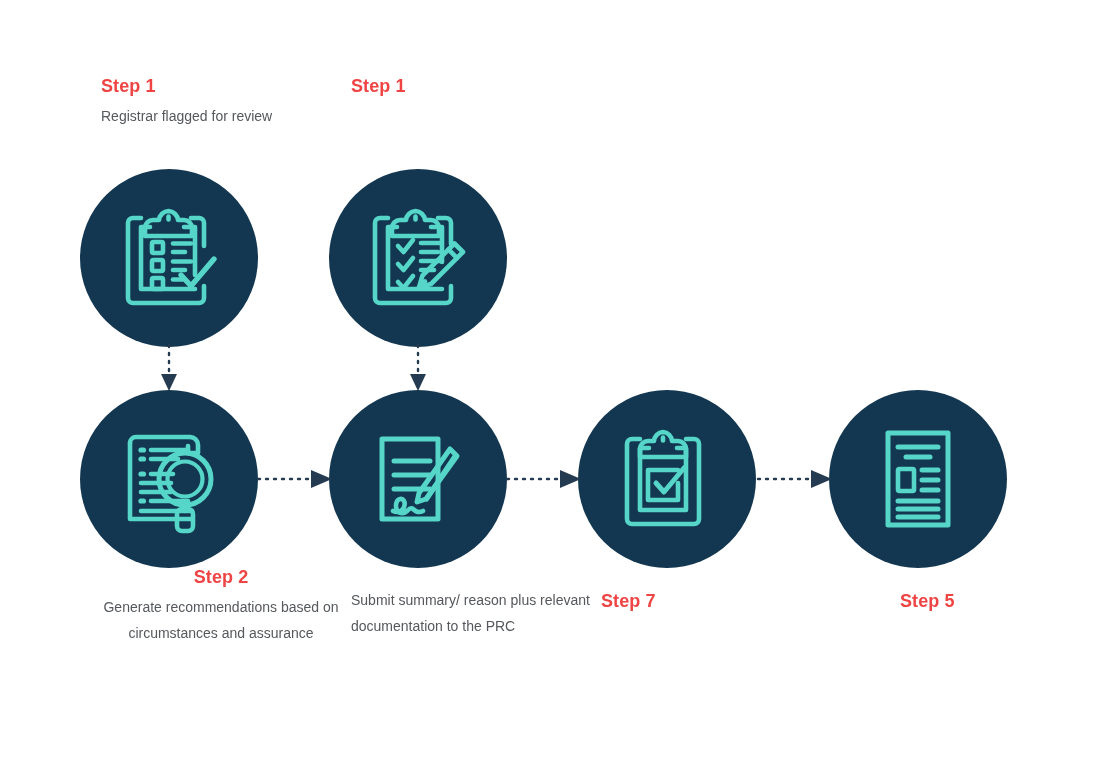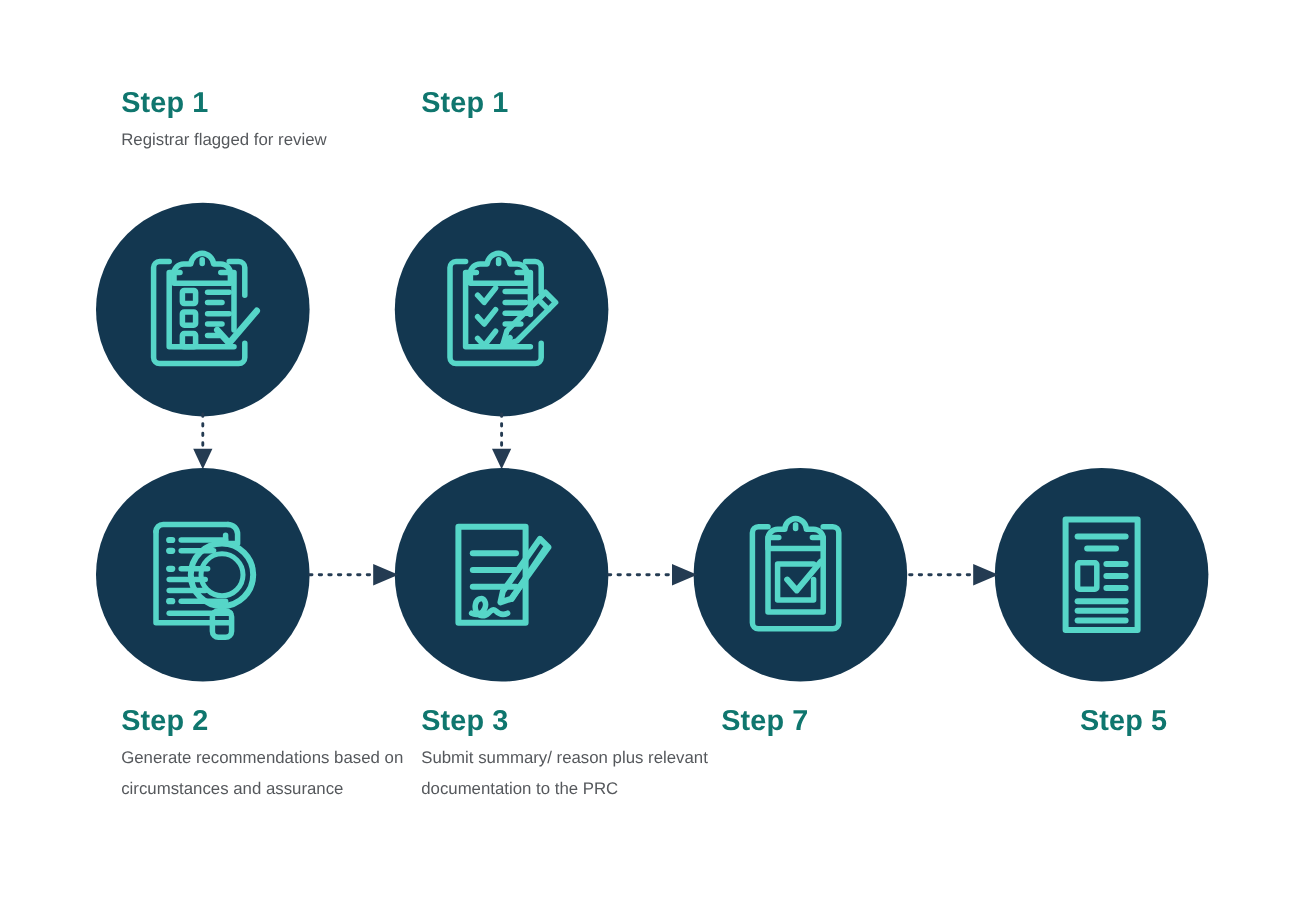--- a/index.html
+++ b/index.html
@@ -20,42 +20,42 @@
     width: 1093px;
     height: 768px;
   }
 
   
   .label {
     position: absolute;
     width: 230px;
   }
   .label .step {
-    font-size: 24px;
+    font-size: 18px;
     font-weight: bold;
-    color: #0f766e;
+    color: #ef4444;
     letter-spacing: 0.1px;
     line-height: 26px;
     margin: 0 0 5px 0;
     white-space: nowrap;
   }
   .label .desc {
     font-size: 14px;
     font-weight: normal;
     color: #55585c;
     line-height: 25.5px;
     margin: 0;
   }
 
   
   #label-1 { left: 101px; top: 73px; width: 225px; }
   #label-2 { left: 351px; top: 73px; width: 235px; }
 
   
-  #label-3 { left: 101px; top: 588px; width: 240px; }
+  #label-3 { left: 101px; top: 564px; width: 240px; text-align: center; }
   #label-4 { left: 351px; top: 588px; width: 240px; }
   #label-5 { left: 601px; top: 588px; width: 240px; }
   #label-6 { left: 900px; top: 588px; width: 240px; }
 
   
   .node {
     position: absolute;
     width: 178px;
     height: 178px;
     border-radius: 50%;
@@ -96,21 +96,20 @@
   <div class="label" id="label-2">
     <div class="step">Step 1</div>
   </div>
 
   <div class="label" id="label-3">
     <div class="step">Step 2</div>
     <div class="desc">Generate recommendations based on circumstances and assurance</div>
   </div>
 
   <div class="label" id="label-4">
-    <div class="step">Step 3</div>
     <div class="desc">Submit summary/ reason plus relevant documentation to the PRC</div>
   </div>
 
   <div class="label" id="label-5">
     <div class="step">Step 7</div>
   </div>
 
   <div class="label" id="label-6">
     <div class="step">Step 5</div>
   </div>

